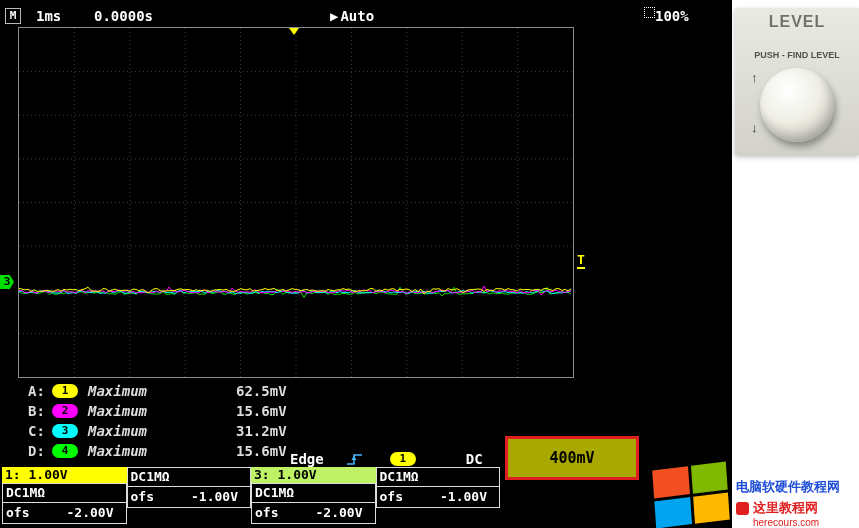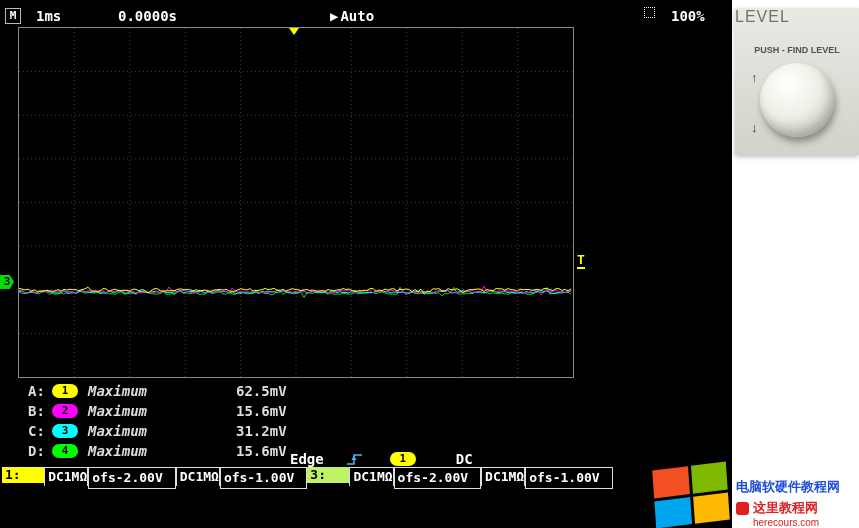--- a/index.html
+++ b/index.html
@@ -9,23 +9,23 @@
     font-family:"DejaVu Sans Mono", monospace;
   }
   
   .scope { position:absolute; left:0; top:0; width:732px; height:528px; background:#000; }
 
   .topbar { position:absolute; left:0; top:7px; width:732px; height:19px; color:#fff;
             font-size:14px; font-weight:bold; line-height:19px; }
   .m-badge { position:absolute; left:5px; top:1px; width:16px; height:16px; border:1px solid #bbb;
              font-size:11px; line-height:14px; text-align:center; }
   .tb-time { position:absolute; left:36px; }
-  .tb-hpos { position:absolute; left:94px;margin-left:24px; }
+  .tb-hpos { position:absolute; left:94px; }
   .tb-acq  { position:absolute; left:330px; display:flex; gap:2px; }
-  .tb-zoom { position:absolute; left:644px; display:flex; gap:16px; align-items:flex-start; }
+  .tb-zoom { position:absolute; left:644px; display:flex; gap:0; align-items:flex-start; }
   .zoom-icon { width:11px; height:11px; border:1px dotted #fff; display:inline-block; }
 
   .grid { position:absolute; left:18px; top:27px; width:556px; height:351px;
           border:1px solid #8a8a8a; background:#000; }
   .grid svg { display:block; }
 
   .trig-pos-arrow { position:absolute; left:289px; top:28px; width:0; height:0;
                     border-left:5px solid transparent; border-right:5px solid transparent;
                     border-top:7px solid #ffff00; }
   .trig-level-marker { position:absolute; left:577px; top:252px; color:#ffff00;
@@ -40,48 +40,48 @@
   .slot { width:24px; }
   .chip { display:inline-block; width:26px; height:14px; border-radius:8px; color:#000;
           font-size:11px; line-height:14px; text-align:center; margin-right:10px; }
   .mtype { width:148px;font-style:italic; }
 
   
   .trigrow { position:absolute; left:290px; top:451px; display:flex; align-items:center;
              color:#fff; font-size:14px; font-weight:bold; }
   .edge-icon { margin-left:22px; }
   .trig-chip { margin-left:26px; }
-  .trig-coupling { margin-left:30px; }
+  .trig-coupling { margin-left:40px; }
 
   .level-button { position:absolute; left:505px; top:436px; width:134px; height:44px;
                   border-style:solid; border-width:3px; color:#000; font-size:15px; font-weight:bold;
                   display:flex; align-items:center; justify-content:center; cursor:pointer; }
 
   
   .chtable { position:absolute; left:2px; top:467px; width:498px;
              display:grid; grid-template-columns:repeat(4,1fr); }
-  .chcol { display:flex; flex-direction:row; }
+  .chcol { display:flex; flex-direction:column; }
   .chhead { height:16px; color:#000; font-size:13px; font-weight:bold; line-height:16px;
             padding-left:3px; cursor:pointer; }
   .chcell { background:#000; color:#fff; font-size:13px; font-weight:bold;
             border:1px solid #ddd; padding-left:3px; }
   .chdc  { height:19px; line-height:17px; border-bottom:none; }
   .chofs { height:22px; line-height:20px; display:flex; justify-content:space-between; padding-right:12px; }
 
   
   .winlogo { position:absolute; left:654px; top:466px; width:74px; height:58px;
              display:grid; grid-template-columns:1fr 1fr; grid-template-rows:1fr 1fr; gap:3px;
              transform:rotate(-4deg) skewY(-3deg); }
   .winlogo div { width:100%; height:100%; }
 
   
   .knob-panel { position:absolute; left:735px; top:8px; width:124px; height:147px;
                 background:linear-gradient(180deg,#eaeae5,#d2d2ca);
                 box-shadow:0 2px 5px rgba(0,0,0,.25); font-family:"Liberation Sans", sans-serif; }
-  .knob-title { font-size:16px; font-weight:normal;
+  .knob-title { text-align:center; margin-top:5px; font-size:16px; font-weight:bold;
                 color:#73736c; letter-spacing:1px; }
   .knob-sub { text-align:center; margin-top:19px; font-size:9px; font-weight:bold; color:#52524c; }
   .knob { width:74px; height:74px; margin:8px auto 0; border-radius:50%;
           background:radial-gradient(circle at 38% 30%, #ffffff, #efefe6 45%, #c9c9bf 75%, #b2b2a8);
           box-shadow:2px 5px 7px rgba(0,0,0,.35), inset -3px -6px 9px rgba(0,0,0,.15); cursor:pointer; }
   .knob-arrow { position:absolute; left:16px; color:#333; font-size:13px; font-weight:bold; }
   .knob-arrow.up { top:62px; } .knob-arrow.down { top:112px; }
 
   
   .watermark { position:absolute; left:736px; top:478px; width:122px;
@@ -169,20 +169,21 @@
   <div class="trigrow">
     <span>Edge</span>
     <svg class="edge-icon" width="18" height="14">
       <polyline points="1,12 8,12 8,3 16,3" fill="none" stroke="#49b8ff" stroke-width="1.5"></polyline>
       <polygon points="5.5,8 10.5,8 8,3.5" fill="#49b8ff"></polygon>
     </svg>
     <span class="chip trig-chip" style="background: rgb(255, 255, 0);">1</span>
     <span class="trig-coupling">DC</span>
   </div>
 
+  <div class="level-button" style="background: rgb(168, 168, 0); border-color: rgb(224, 32, 32);">400mV</div>
 
   <div class="chtable">
     <div class="chcol">
       <div class="chhead" style="background: rgb(255, 255, 0);">1: 1.00V</div>
       <div class="chcell chdc">DC1MΩ</div>
       <div class="chcell chofs">
         <span>ofs</span>
         <span>-2.00V</span>
       </div>
     </div>

